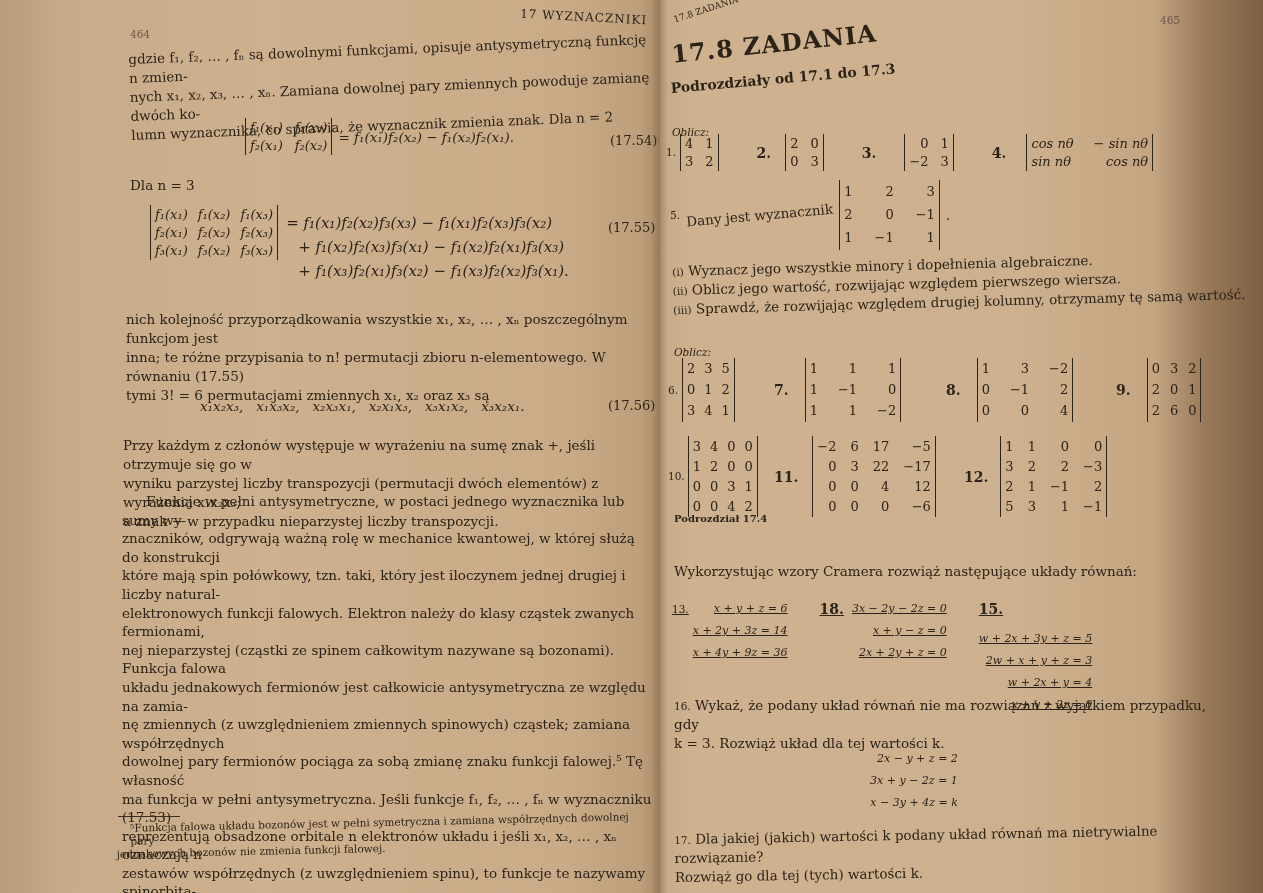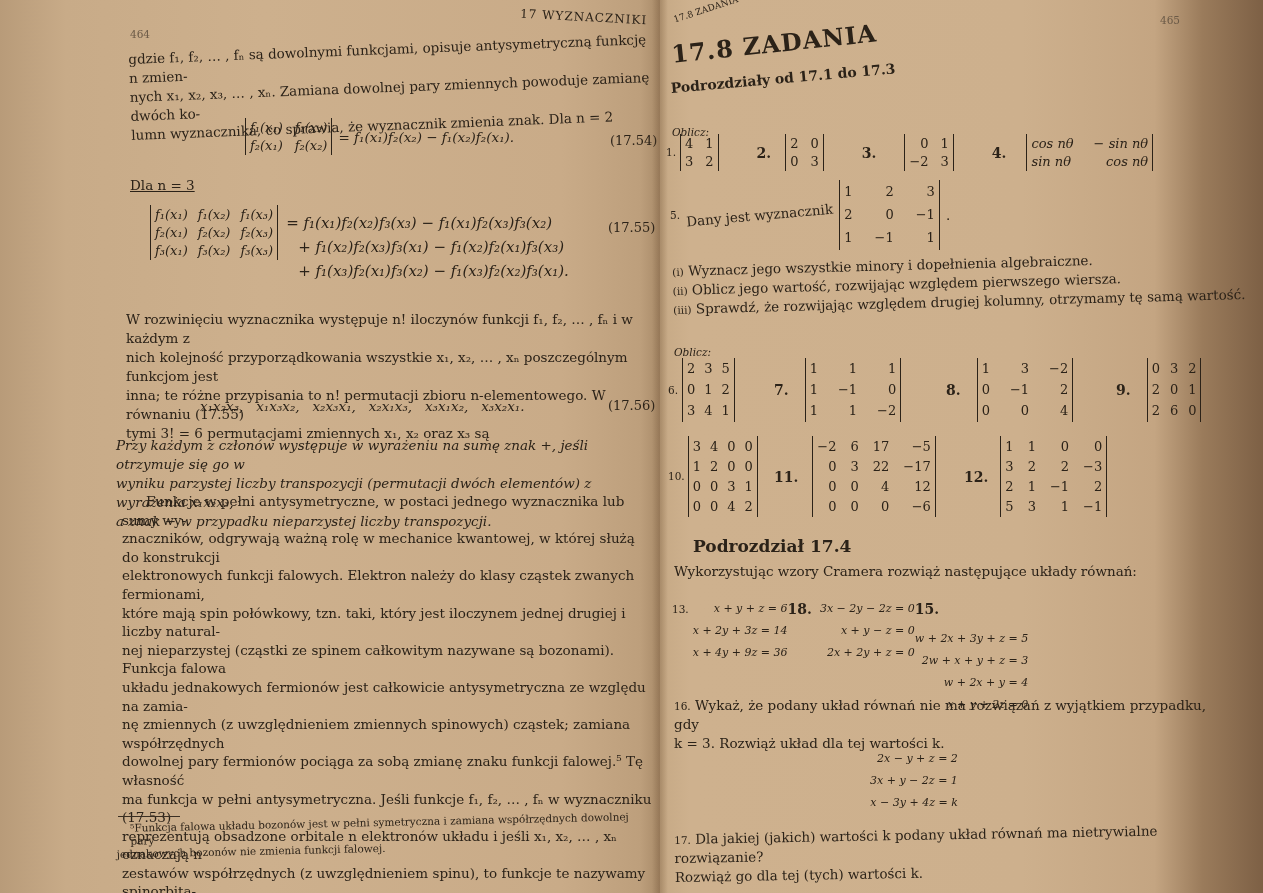--- a/index.html
+++ b/index.html
@@ -72,21 +72,21 @@
       <div class="det c2">
         <span>f₁(x₁)</span>
         <span>f₁(x₂)</span>
         <span>f₂(x₁)</span>
         <span>f₂(x₂)</span>
       </div>
       <span style="font-size:13.5px;">= f₁(x₁)f₂(x₂) − f₁(x₂)f₂(x₁).</span>
     </div>
     <div class="abs eqno" style="left:610px; top:133px;">(17.54)</div>
 
-    <div class="abs txt" style="left:130px; top:176px;text-decoration:underline;">Dla n = 3</div>
+    <div class="abs txt" style="left:130px; top:176px;">Dla n = 3</div>
 
     <div class="abs math" style="left:150px; top:205px; display:flex; align-items:flex-start; gap:8px;">
       <div class="det c3" style="column-gap:10px;">
         <span>f₁(x₁)</span>
         <span>f₁(x₂)</span>
         <span>f₁(x₃)</span>
         <span>f₂(x₁)</span>
         <span>f₂(x₂)</span>
         <span>f₂(x₃)</span>
         <span>f₃(x₁)</span>
@@ -95,40 +95,39 @@
       </div>
       <div style="font-size:15px; line-height:24px; margin-top:6px;">
         <div>= f₁(x₁)f₂(x₂)f₃(x₃) − f₁(x₁)f₂(x₃)f₃(x₂)</div>
         <div style="padding-left:12px;">+ f₁(x₂)f₂(x₃)f₃(x₁) − f₁(x₂)f₂(x₁)f₃(x₃)</div>
         <div style="padding-left:12px;">+ f₁(x₃)f₂(x₁)f₃(x₂) − f₁(x₃)f₂(x₂)f₃(x₁).</div>
       </div>
     </div>
     <div class="abs eqno" style="left:608px; top:220px;">(17.55)</div>
 
     <div class="abs txt para" style="left:126px; top:310px; width:528px;">
-      <div>W rozwinięciu wyznacznika występuje n! iloczynów funkcji f₁, f₂, … , fₙ i w każdym z</div>
       <div>nich kolejność przyporządkowania wszystkie x₁, x₂, … , xₙ poszczególnym funkcjom jest</div>
       <div>inna; te różne przypisania to n! permutacji zbioru n-elementowego. W równaniu (17.55)</div>
       <div>tymi 3! = 6 permutacjami zmiennych x₁, x₂ oraz x₃ są</div>
     </div>
 
     <div class="abs math" style="left:200px; top:398px; font-size:13.5px; white-space:pre;">x₁x₂x₃,   x₁x₃x₂,   x₂x₃x₁,   x₂x₁x₃,   x₃x₁x₂,   x₃x₂x₁.</div>
     <div class="abs eqno" style="left:608px; top:398px;">(17.56)</div>
 
-    <div class="abs txt" style="left:116px; top:436px; width:530px;font-style:italic;">
+    <div class="abs txt" style="left:123px; top:436px; width:530px;">
       <div>Przy każdym z członów występuje w wyrażeniu na sumę znak +, jeśli otrzymuje się go w</div>
       <div>wyniku parzystej liczby transpozycji (permutacji dwóch elementów) z wyrażenia x₁x₂x₃,</div>
       <div>a znak − w przypadku nieparzystej liczby transpozycji.</div>
     </div>
 
     <div class="abs txt" style="left:122px; top:492px; width:532px; line-height:18.6px;">
       <div class="indent">Funkcje w pełni antysymetryczne, w postaci jednego wyznacznika lub sumy wy-</div>
       <div>znaczników, odgrywają ważną rolę w mechanice kwantowej, w której służą do konstrukcji</div>
+      <div>które mają spin połówkowy, tzn. taki, który jest iloczynem jednej drugiej i liczby natural-</div>
       <div>elektronowych funkcji falowych. Elektron należy do klasy cząstek zwanych fermionami,</div>
-      <div>które mają spin połówkowy, tzn. taki, który jest iloczynem jednej drugiej i liczby natural-</div>
       <div>nej nieparzystej (cząstki ze spinem całkowitym nazywane są bozonami). Funkcja falowa</div>
       <div>układu jednakowych fermionów jest całkowicie antysymetryczna ze względu na zamia-</div>
       <div>nę zmiennych (z uwzględnieniem zmiennych spinowych) cząstek; zamiana współrzędnych</div>
       <div>dowolnej pary fermionów pociąga za sobą zmianę znaku funkcji falowej.⁵ Tę własność</div>
       <div>ma funkcja w pełni antysymetryczna. Jeśli funkcje f₁, f₂, … , fₙ w wyznaczniku (17.53)</div>
       <div>reprezentują obsadzone orbitale n elektronów układu i jeśli x₁, x₂, … , xₙ oznaczają n</div>
       <div>zestawów współrzędnych (z uwzględnieniem spinu), to funkcje te nazywamy spinorbita-</div>
 
     </div>
 
@@ -330,24 +329,24 @@
             <span>−1</span>
             <span>2</span>
           <span>5</span>
             <span>3</span>
             <span>1</span>
             <span>−1</span>
         </div>
       </div>
     </div>
 
-    <div class="abs b" style="left:14px; top:536px; font-size:17px;margin-left:19px;">Podrozdział 17.4</div>
+    <div class="abs b" style="left:14px; top:513px; font-size:10px;">Podrozdział 17.4</div>
     <div class="abs txt" style="left:14px; top:562px;">Wykorzystując wzory Cramera rozwiąż następujące układy równań:</div>
 
-    <div class="abs" style="left:12px; top:598px; display:flex; align-items:flex-start; ">
+    <div class="abs" style="left:12px; top:598px; display:flex; align-items:flex-start; gap:32px;text-decoration:underline;">
       <div style="display:flex; gap:4px;">
         <span class="small" style="line-height:22px;">13.</span>
         <div class="eqsys">
           <div>x + y + z = 6</div>
           <div>x + 2y + 3z = 14</div>
           <div>x + 4y + 9z = 36</div>
         </div>
       </div>
       <div style="display:flex; gap:8px;">
         <span class="label-num" style="line-height:22px;">18.</span>

